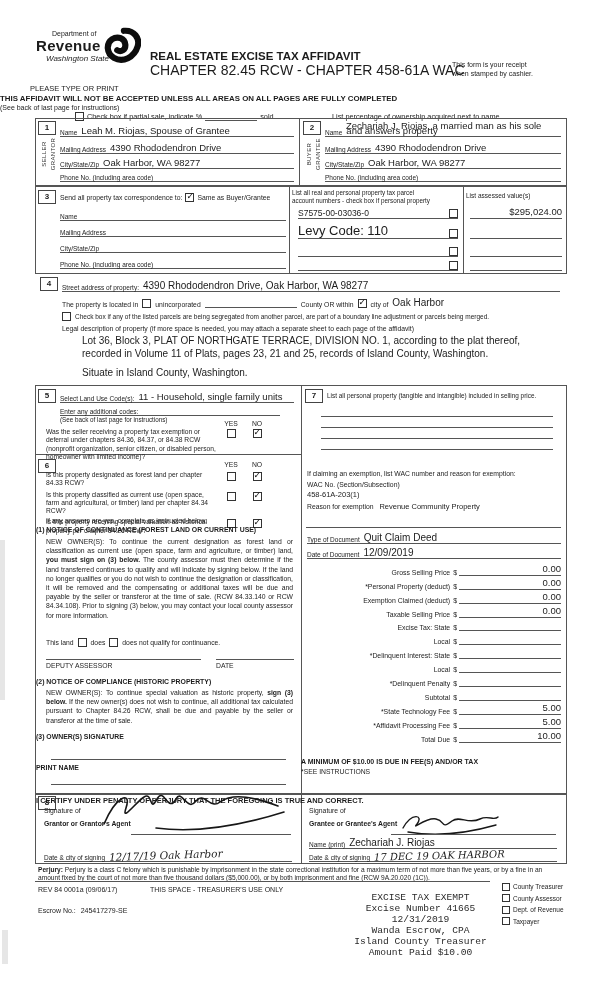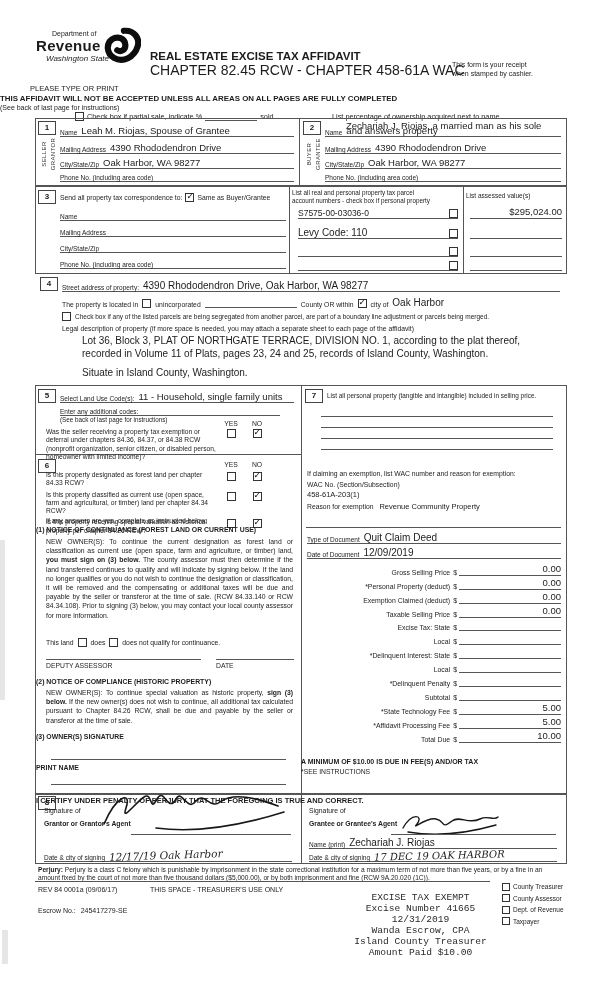--- a/index.html
+++ b/index.html
@@ -157,21 +157,21 @@
     <div class="abs center" style="left:256px;top:3px;width:171px;font-size:6.3px;line-height:7.6px;">
       <div>List all real and personal property tax parcel</div>
       <div>account numbers - check box if personal property</div>
     </div>
     <div id="s3-parcels">
         <div class="prow" style="left:262px;top:20px;">
           <span style="font-size:8.5px;">S7575-00-03036-0</span>
           <span class="cb"></span>
         </div>
         <div class="prow" style="left:262px;top:40px;">
-          <span style="font-size:10px;">Levy Code:  110</span>
+          <span style="font-size:13px;">Levy Code:  110</span>
           <span class="cb"></span>
         </div>
         <div class="prow" style="left:262px;top:58px;">
           <span style="font-size:8.5px;"></span>
           <span class="cb"></span>
         </div>
         <div class="prow" style="left:262px;top:72px;">
           <span style="font-size:8.5px;"></span>
           <span class="cb"></span>
         </div>
@@ -199,21 +199,21 @@
     <span>County OR within</span>
     <span class="cb checked"></span>
     <span>city of</span>
     <span style="font-size:10px;">Oak Harbor</span>
   </div>
   <div class="abs" style="left:62px;top:312px;font-size:6.5px;display:flex;align-items:center;gap:4px;">
     <span class="cb"></span>
     <span>Check box if any of the listed parcels are being segregated from another parcel, are part of a boundary line adjustment or parcels being merged.</span>
   </div>
   <div class="abs" style="left:62px;top:325px;font-size:6.8px;">Legal description of property (if more space is needed, you may attach a separate sheet to each page of the affidavit)</div>
-  <div class="abs" style="left:82px;top:335px;width:470px;font-size:10px;line-height:12.5px;">Lot 36, Block 3, PLAT OF NORTHGATE TERRACE, DIVISION NO. 1, according to the plat thereof, recorded in Volume 11 of Plats, pages 23, 24 and 25, records of Island County, Washington.</div>
+  <div class="abs" style="left:82px;top:335px;width:470px;font-size:10px;line-height:12.5px;">Lot 36, Block 3, PLAT OF NORTHGATE TERRACE, DIVISION NO. 1, according to the plat thereof, recorded in Volume 11 of Plats, pages 23, 21 and 25, records of Island County, Washington.</div>
   <div class="abs" style="left:82px;top:367px;font-size:10px;">Situate in Island County, Washington.</div>
 
   <div class="box" style="left:35px;top:385px;width:530px;height:408px;">
     <div class="vline" style="left:265px;top:0;height:408px;"></div>
     <div class="hline" style="left:0;top:68px;width:265px;"></div>
 
     <div class="abs" style="left:0;top:0;width:265px;height:408px;">
       <div class="nb" style="left:2px;top:3px;">5</div>
       <div class="fld" style="left:24px;top:3px;width:234px;height:13px;">
         <span class="lbl">Select Land Use Code(s):</span>

